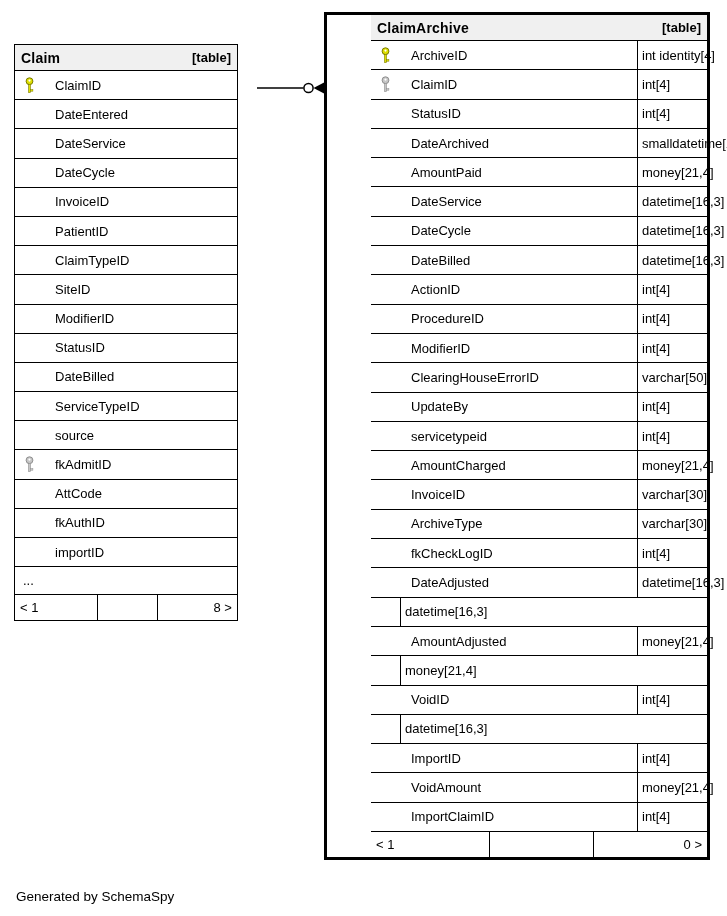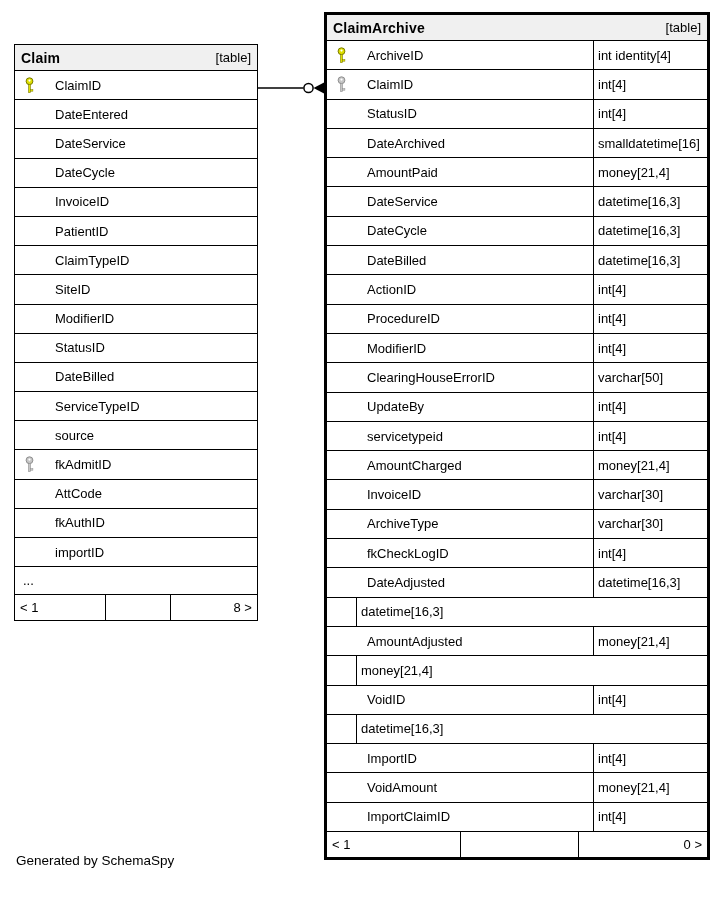--- a/index.html
+++ b/index.html
@@ -4,29 +4,29 @@
 <style>
   html,body{margin:0;padding:0;}
   body{
     width:727px;height:916px;position:relative;background:#ffffff;
     font-family:"Liberation Sans", sans-serif;color:#000;
     overflow:hidden;
   }
   .table-box{
     position:absolute;background:#ffffff;border:1px solid #000;box-sizing:border-box;
   }
-  .table-box.claim{left:14px;top:44px;width:244px;}
-  .table-box.archive{left:324px;top:12px;width:386px;border-width:3px;}
+  .table-box.claim{left:14px;top:44px;width:224px;}
+  .table-box.archive{left:324px;top:12px;width:386px;border-width:3px;padding-left:44px;}
   .thead{
     height:26px;background:#f0f0f0;border-bottom:1px solid #000;
     display:flex;align-items:center;justify-content:space-between;
     padding:0 6px;box-sizing:border-box;
   }
   .tname{font-weight:bold;font-size:14px;letter-spacing:.2px;}
-  .tbadge{font-size:13px;font-weight:normal;}
+  .tbadge{font-size:13px;font-weight:bold;}
   .trow{
     display:flex;align-items:stretch;border-bottom:1px solid #000;
     font-size:13px;box-sizing:border-box;
   }
   .claim .trow{height:29.2px;}
   .archive .trow{height:29.3px;}
   .namecell{display:flex;align-items:center;flex:1 1 auto;min-width:0;gap:12px;}
   .archive .namecell{flex:0 0 237px;}
   .keycell{width:28px;display:flex;align-items:center;justify-content:center;flex:0 0 28px;}
   .colname{white-space:nowrap;}
@@ -38,21 +38,21 @@
     height:28px;border-bottom:1px solid #000;display:flex;align-items:center;
     padding-left:8px;font-size:13px;box-sizing:border-box;
   }
   .tfoot{display:flex;height:25px;font-size:13px;}
   .fcell{display:flex;align-items:center;padding:0 5px;box-sizing:border-box;}
   .fcell.mid,.fcell.right{border-left:1px solid #000;}
   .fcell.right{justify-content:flex-end;}
   .claim .fcell.left{width:37%;} .claim .fcell.mid{width:27%;} .claim .fcell.right{width:36%;}
   .archive .fcell.left{width:35%;} .archive .fcell.mid{width:31%;} .archive .fcell.right{width:34%;}
   .connector{position:absolute;left:257px;top:78px;width:68px;height:20px;}
-  .gen-note{position:absolute;left:16px;top:853px;font-size:13.5px;}
+  .gen-note{position:absolute;left:16px;top:889px;font-size:13.5px;}
 </style>
 </head>
 <body>
 
 <div>
 
   <div class="table-box claim">
     <div class="thead">
       <span class="tname">Claim</span>
       <span class="tbadge">[table]</span>

